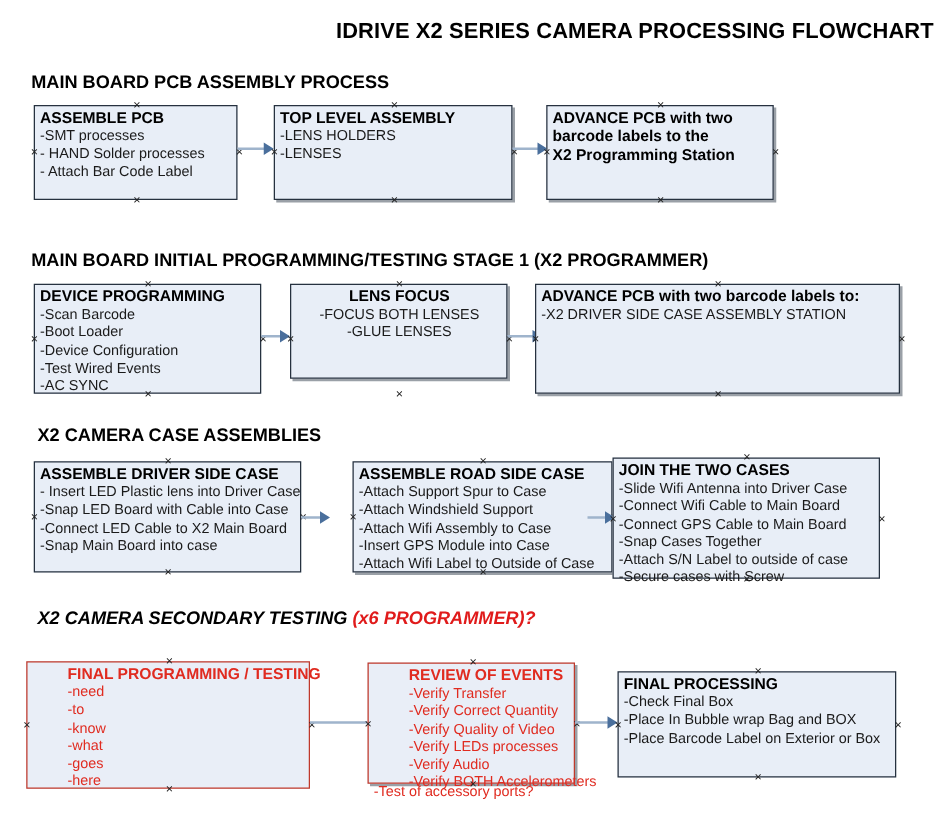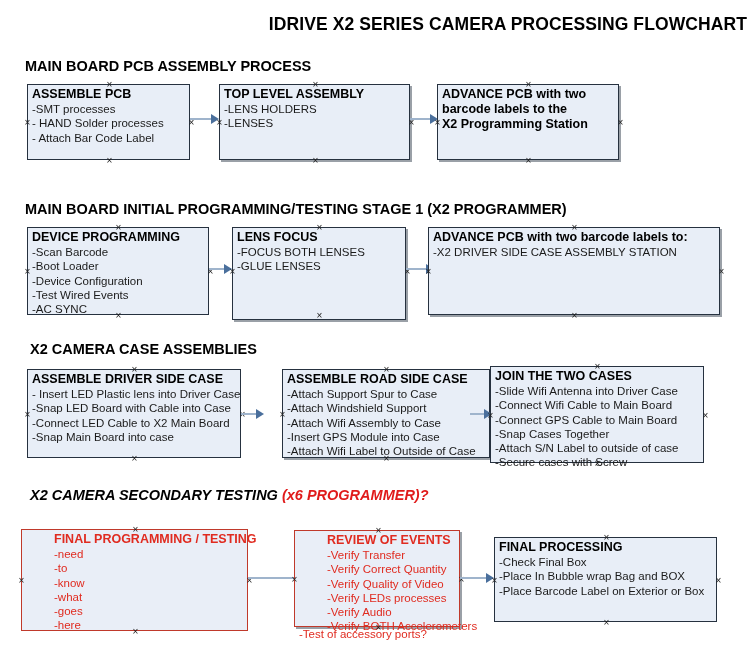--- a/index.html
+++ b/index.html
@@ -160,21 +160,21 @@
     <div class="n-line">-AC SYNC</div>
     <div class="hx" style="left:-5px;top:39px;"></div>
     <div class="hx" style="left:86px;top:-5px;"></div>
     <div class="hx" style="left:86px;top:83px;"></div>
     <div class="hx" style="left:178px;top:39px;"></div>
   </div>
 
   <div class="conn" style="left:209px;top:268px;width:22px;"></div>
   <div class="arrow" style="left:224px;top:264px;"></div>
 
-  <div class="node shadow" style="left:232px;top:227px;width:174px;height:93px;">
+  <div class="node shadow" style="left:232px;top:227px;width:174px;height:76px;text-align:center;">
     <div class="n-title">LENS FOCUS</div>
     <div class="n-line">-FOCUS BOTH LENSES</div>
     <div class="n-line">-GLUE LENSES</div>
     <div class="hx" style="left:-5px;top:39px;"></div>
     <div class="hx" style="left:82px;top:-5px;"></div>
     <div class="hx" style="left:82px;top:83px;"></div>
     <div class="hx" style="left:170px;top:39px;"></div>
   </div>
 
   <div class="conn" style="left:406px;top:268px;width:24px;"></div>

